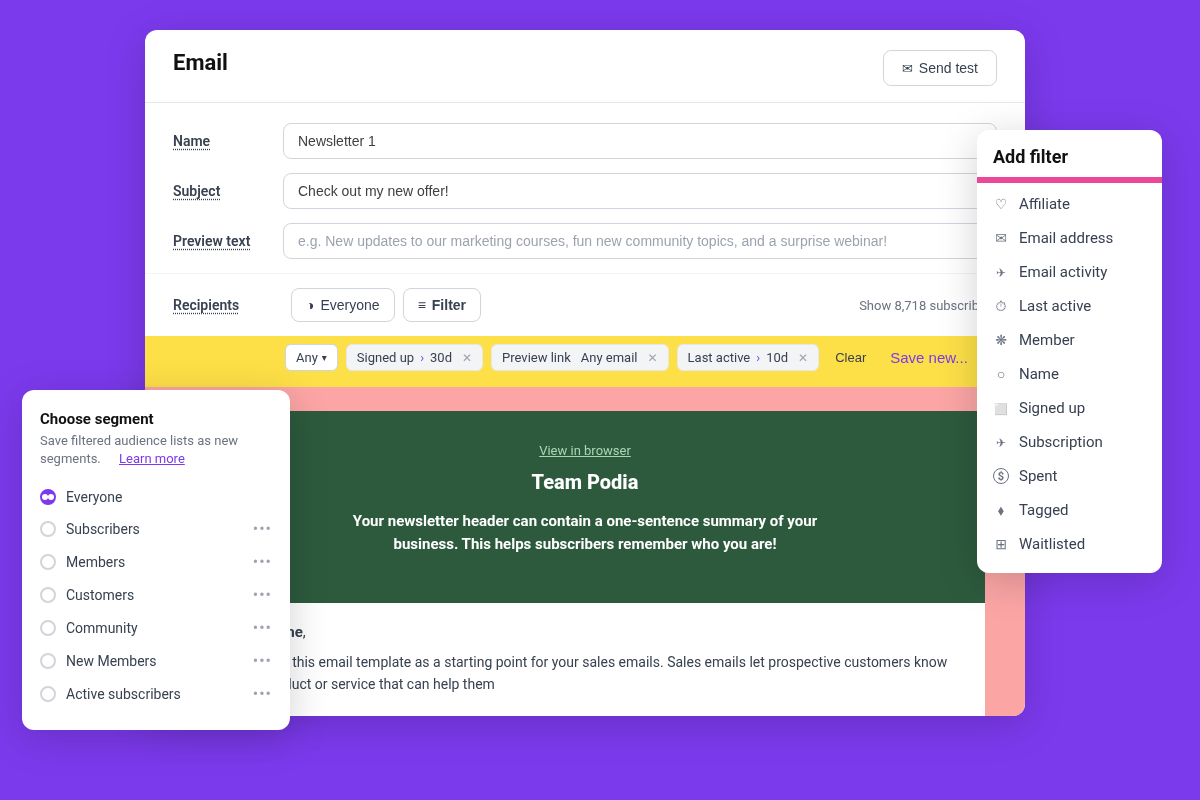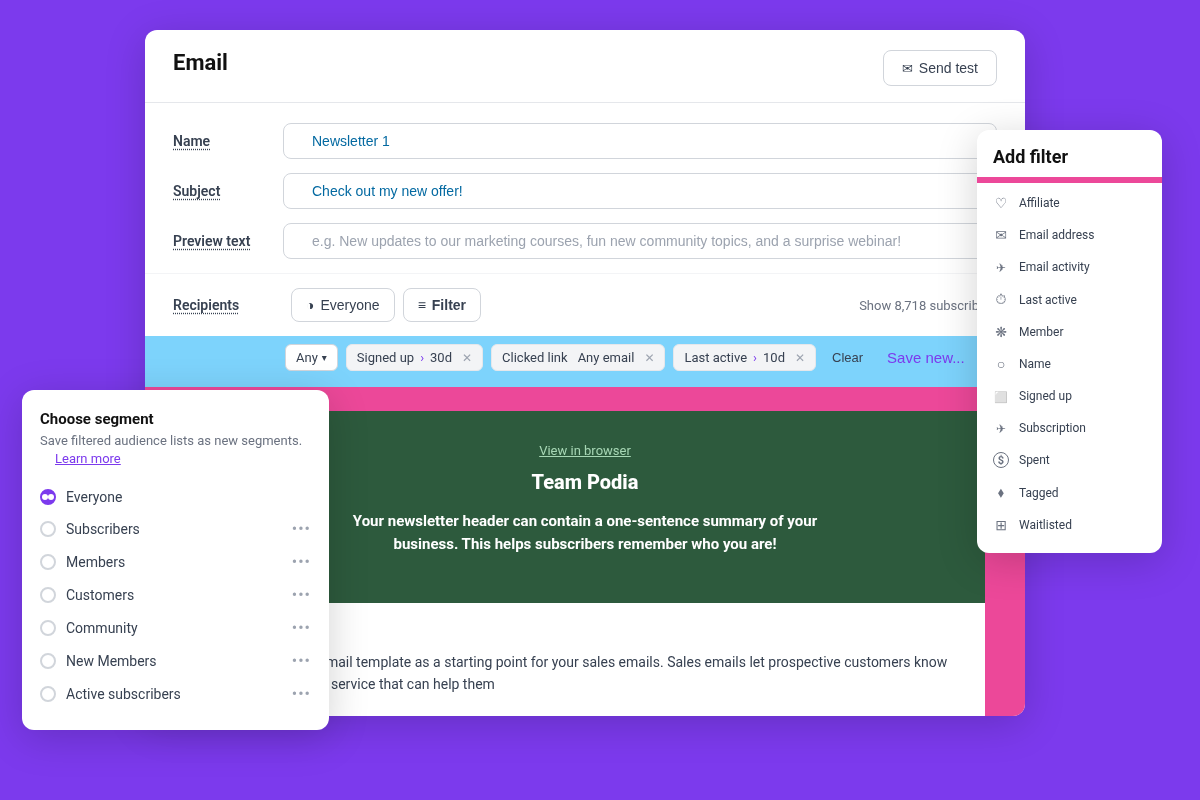--- a/index.html
+++ b/index.html
@@ -69,25 +69,25 @@
       font-weight: 600;
       color: #374151;
       text-decoration: underline;
       text-decoration-style: dotted;
       text-underline-offset: 3px;
       flex-shrink: 0;
     }
 
     .form-input {
       flex: 1;
-      padding: 9px 28px;
+      padding: 9px 14px;
       border: 1.5px solid #d1d5db;
       border-radius: 8px;
       font-size: 14px;
-      color: #0369a1;
+      color: #404040;
       outline: none;
     }
 
     .form-input::placeholder { color: #9ca3af; }
 
     
     .recipients-row {
       display: flex;
       align-items: center;
       flex-wrap: wrap;
@@ -142,21 +142,21 @@
       color: #6b7280;
     }
 
     
     .filter-tags-row {
       display: flex;
       align-items: center;
       gap: 8px;
       padding: 8px 28px 16px 140px;
       flex-wrap: wrap;
-      background: #7dd3fc;
+      background: #fde047;
     }
 
     .filter-tag {
       display: flex;
       align-items: center;
       gap: 6px;
       padding: 5px 10px;
       background: #f3f4f6;
       border-radius: 6px;
       font-size: 13px;
@@ -198,21 +198,21 @@
       border: none;
       font-size: 15px;
       color: #7c3aed;
       cursor: pointer;
       padding: 5px 8px;
       font-weight: 500;
     }
 
     
     .email-preview {
-      background: #ec4899;
+      background: #fca5a5;
       padding: 24px 0 0;
       min-height: 220px;
     }
 
     .preview-inner {
       background: #2d5a3d;
       margin: 0 40px;
       border-radius: 8px 8px 0 0;
       padding: 32px 40px;
       text-align: center;
@@ -263,21 +263,21 @@
       font-size: 14px;
       color: #374151;
       line-height: 1.6;
     }
 
     
     .segment-panel {
       position: absolute;
       top: 390px;
       left: 22px;
-      width: 307px;
+      width: 268px;
       background: #fff;
       border-radius: 12px;
       box-shadow: 0 8px 40px rgba(0,0,0,0.18);
       padding: 20px 18px;
       z-index: 10;
     }
 
     .segment-title {
       font-size: 15px;
       font-weight: 700;
@@ -364,21 +364,21 @@
       padding: 0 16px 10px;
       border-bottom: 6px solid #ec4899;
       margin-bottom: 4px;
     }
 
     .filter-option {
       display: flex;
       align-items: center;
       gap: 10px;
       padding: 8px 16px;
-      font-size: 12px;
+      font-size: 15px;
       color: #374151;
       cursor: pointer;
     }
 
     .filter-icon {
       width: 16px;
       text-align: center;
       color: #6b7280;
       font-size: 14px;
       flex-shrink: 0;
@@ -445,21 +445,21 @@
       <span>Any</span>
       <span style="font-size:10px;">▾</span>
     </div>
     <div class="filter-tag">
       <span>Signed up</span>
       <span style="color:#7c3aed;">›</span>
       <span>30d</span>
       <span class="tag-close">✕</span>
     </div>
     <div class="filter-tag">
-      <span>Clicked link</span>
+      <span>Preview link</span>
       <span style="margin-left:4px;">Any email</span>
       <span class="tag-close">✕</span>
     </div>
     <div class="filter-tag">
       <span>Last active</span>
       <span style="color:#7c3aed;">›</span>
       <span>10d</span>
       <span class="tag-close">✕</span>
     </div>
     <button class="clear-btn">Clear</button>

